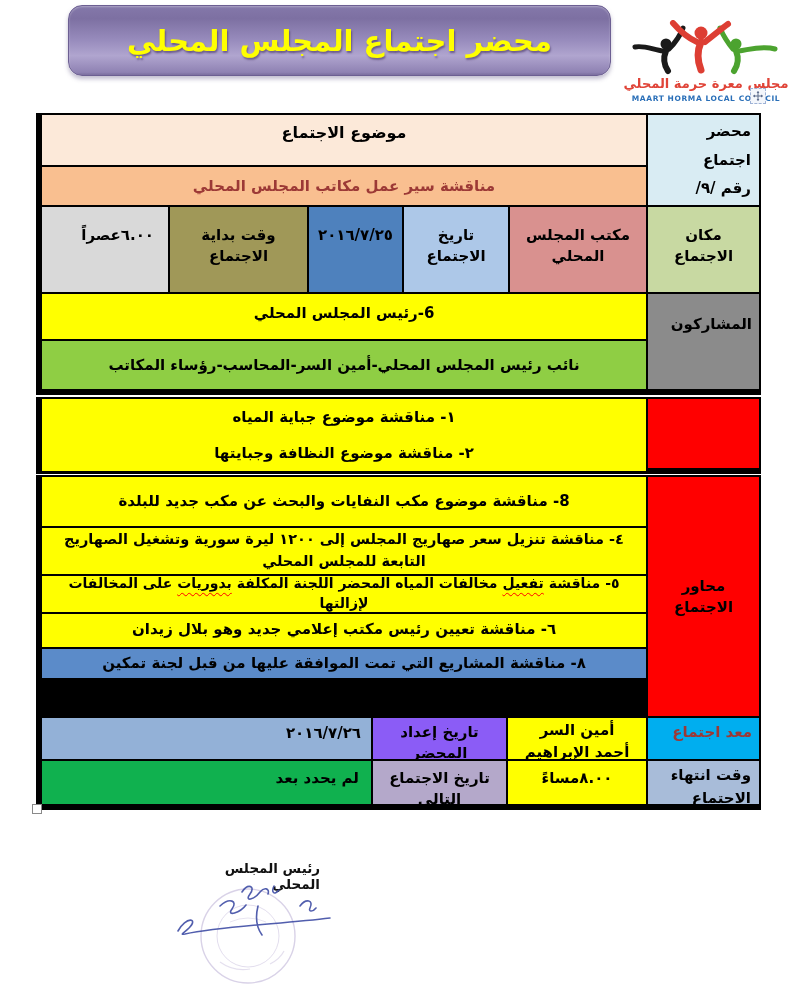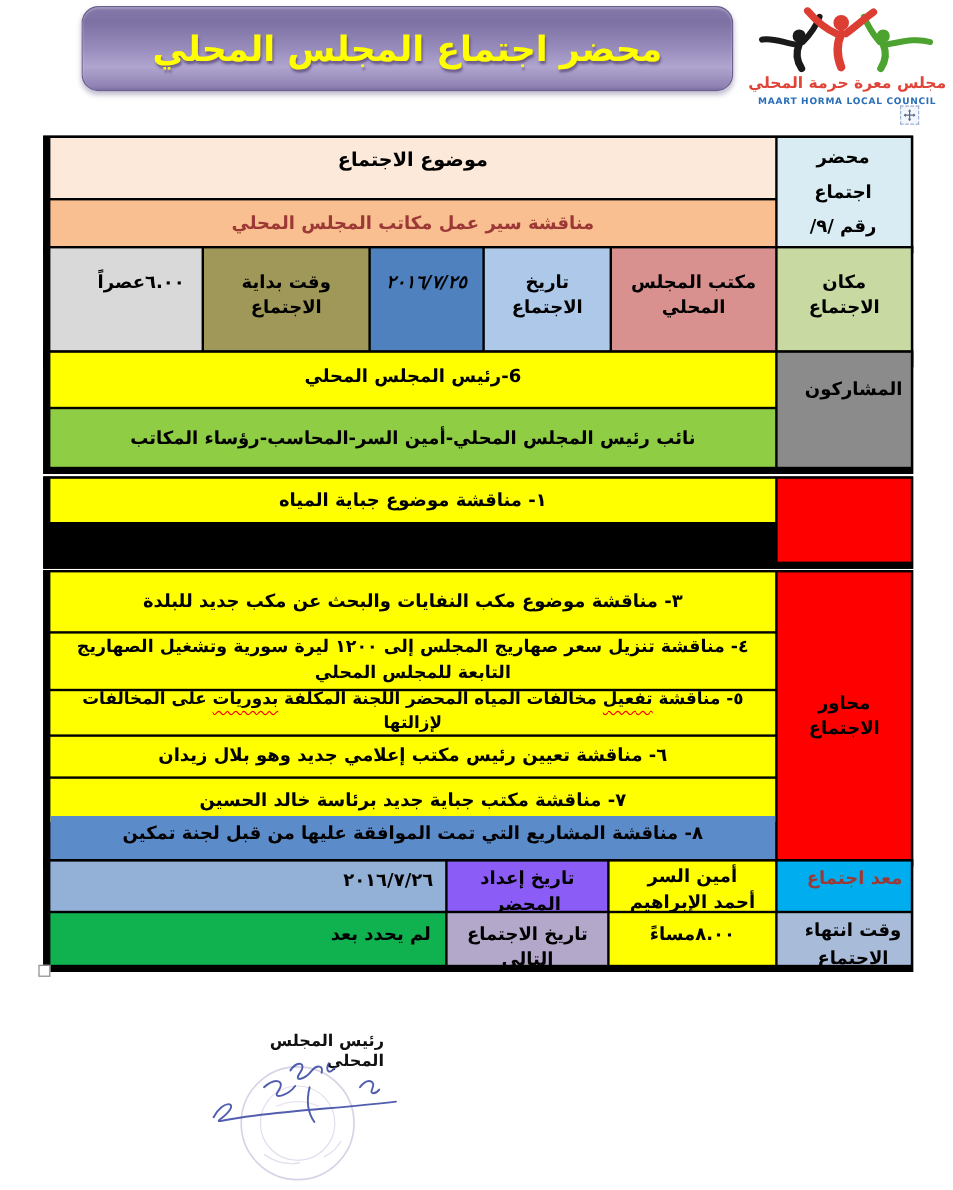--- a/index.html
+++ b/index.html
@@ -6,37 +6,37 @@
   .page{position:relative;width:794px;height:992px;background:#fff;overflow:hidden;
         font-family:"DejaVu Sans",sans-serif;direction:rtl;border-radius:21px;}
   
   .title-box{position:absolute;left:68px;top:5px;width:541px;height:69px;
     border-radius:14px;border:1px solid #6c5f92;
     background:linear-gradient(180deg,#8478aa 0%,#7d70a2 18%,#988cbd 50%,#b0a5cf 72%,#8f82b3 96%,#7a6d9e 100%);
     box-shadow:0 3px 4px rgba(120,110,150,.45), inset 0 1px 2px rgba(255,255,255,.35);
     display:flex;align-items:center;justify-content:center;}
   .title-box .t{color:#ffff00;font-weight:bold;font-size:29px;letter-spacing:0px;
     text-shadow:1px 2px 2px rgba(60,40,90,.55);}
-  .logo{position:absolute;left:622px;top:6px;width:168px;height:92px;}
+  .logo{position:absolute;left:622px;top:20px;width:168px;height:92px;}
   .logo .ar{position:absolute;left:0;top:56px;width:100%;text-align:center;
     color:#e04438;font-weight:bold;font-size:13px;}
   .logo .en{position:absolute;left:0;top:74px;width:100%;text-align:center;
     color:#2a6fb8;font-weight:bold;font-size:7.5px;letter-spacing:.6px;}
   
   .move-handle{position:absolute;left:750px;top:88px;width:14px;height:14px;
     border:1px dashed #9eb2d6;background:#f3f6fb;display:flex;align-items:center;justify-content:center;}
   .resize-handle{position:absolute;left:32px;top:804px;width:8px;height:8px;
     border:1px solid #8a8a8a;background:#fff;}
   
   .tbl{position:absolute;display:grid;background:#000;border:2px solid #000;gap:2px;direction:rtl;}
   .cell{display:flex;align-items:center;justify-content:center;box-sizing:border-box;
     font-weight:bold;font-size:15px;color:#000;text-align:center;line-height:1.4;padding:18px 6px;}
   .cell .ln{display:block;width:100%;}
   .top{align-items:flex-start;}
-  .right{justify-content:flex-start;text-align:center;}
+  .right{justify-content:flex-start;text-align:right;}
   .maroon{color:#9c3936;}
   .sq{text-decoration-line:underline;text-decoration-style:wavy;text-decoration-color:#f00;
       text-decoration-thickness:1px;text-underline-offset:4px;}
   
   #secA{left:36px;top:113px;width:721px;height:94px;grid-template-columns:111px 604px;grid-template-rows:50px 38px;}
   #secB{left:36px;top:205px;width:721px;height:97px;grid-template-columns:111px 136px 104px 93px 137px 126px;grid-template-rows:93px;}
   #secC{left:36px;top:292px;width:721px;height:99px;grid-template-columns:111px 604px;grid-template-rows:45px 48px;}
   #secD{left:36px;top:397px;width:721px;height:73px;grid-template-columns:111px 604px;grid-template-rows:34px 33px;}
   #secE{left:36px;top:475px;width:721px;height:243px;grid-template-columns:111px 604px;grid-template-rows:49px 46px 36px 33px 29px 36px;}
   #secF{left:36px;top:716px;width:721px;height:90px;grid-template-columns:111px 138px 133px 329px;grid-template-rows:41px 43px;}
@@ -138,21 +138,21 @@
   <div class="tbl" id="secB">
     <div class="cell bg-ltgreen top" style="padding-top:18px;">
       <span>مكان الاجتماع</span>
     </div>
     <div class="cell bg-salmon top" style="padding-top:18px;">
       <span>مكتب المجلس المحلي</span>
     </div>
     <div class="cell bg-ltblue top" style="padding-top:18px;">
       <span>تاريخ الاجتماع</span>
     </div>
-    <div class="cell bg-blue top" style="padding-top:18px;font-style:italic;">
+    <div class="cell bg-blue top" style="padding-top:18px;">
       <span>٢٠١٦/٧/٢٥</span>
     </div>
     <div class="cell bg-olive top" style="padding-top:18px;">
       <span>وقت بداية الاجتماع</span>
     </div>
     <div class="cell bg-gray top right" style="padding-top:18px;padding-right:14px;">
       <span>٦.٠٠عصراً</span>
     </div>
   </div>
 
@@ -166,40 +166,40 @@
     <div class="cell bg-green">
       <span>نائب رئيس المجلس المحلي-أمين السر-المحاسب-رؤساء المكاتب</span>
     </div>
   </div>
 
   <div class="tbl" id="secD">
     <div class="cell bg-red span2"></div>
     <div class="cell bg-yellow">
       <span>١- مناقشة موضوع جباية المياه</span>
     </div>
+    <div class="cell bg-yellow">
+      <span>٢- مناقشة موضوع النظافة وجبايتها</span>
+    </div>
   </div>
 
   <div class="tbl" id="secE">
     <div class="cell bg-red span6">
       <span>محاور الاجتماع</span>
     </div>
     <div class="cell bg-yellow">
-      <span>٣- مناقشة موضوع مكب النفايات والبحث عن مكب جديد للبلدة</span>
+      <span>8- مناقشة موضوع مكب النفايات والبحث عن مكب جديد للبلدة</span>
     </div>
     <div class="cell bg-yellow" style="font-size:14.5px;line-height:1.5;">
       <span>٤- مناقشة تنزيل سعر صهاريج المجلس إلى ١٢٠٠ ليرة سورية وتشغيل الصهاريج التابعة للمجلس المحلي</span>
     </div>
     <div class="cell bg-yellow" style="font-size:14px;">
       <span><span>٥- مناقشة </span><span class="sq">تفعيل</span><span> مخالفات المياه المحضر اللجنة المكلفة </span><span class="sq">بدوريات</span><span> على المخالفات لإزالتها</span></span>
     </div>
     <div class="cell bg-yellow top" style="padding-top:5px;">
       <span>٦- مناقشة تعيين رئيس مكتب إعلامي جديد وهو بلال زيدان</span>
-    </div>
-    <div class="cell bg-yellow">
-      <span>٧- مناقشة مكتب جباية جديد برئاسة خالد الحسين</span>
     </div>
     <div class="cell bg-midblue top" style="padding-top:4px;">
       <span>٨- مناقشة المشاريع التي تمت الموافقة عليها من قبل لجنة تمكين</span>
     </div>
   </div>
 
   <div class="tbl" id="secF">
     <div class="cell bg-cyan maroon top right" style="padding-top:4px;padding-right:7px;">
       <span>معد اجتماع</span>
     </div>

